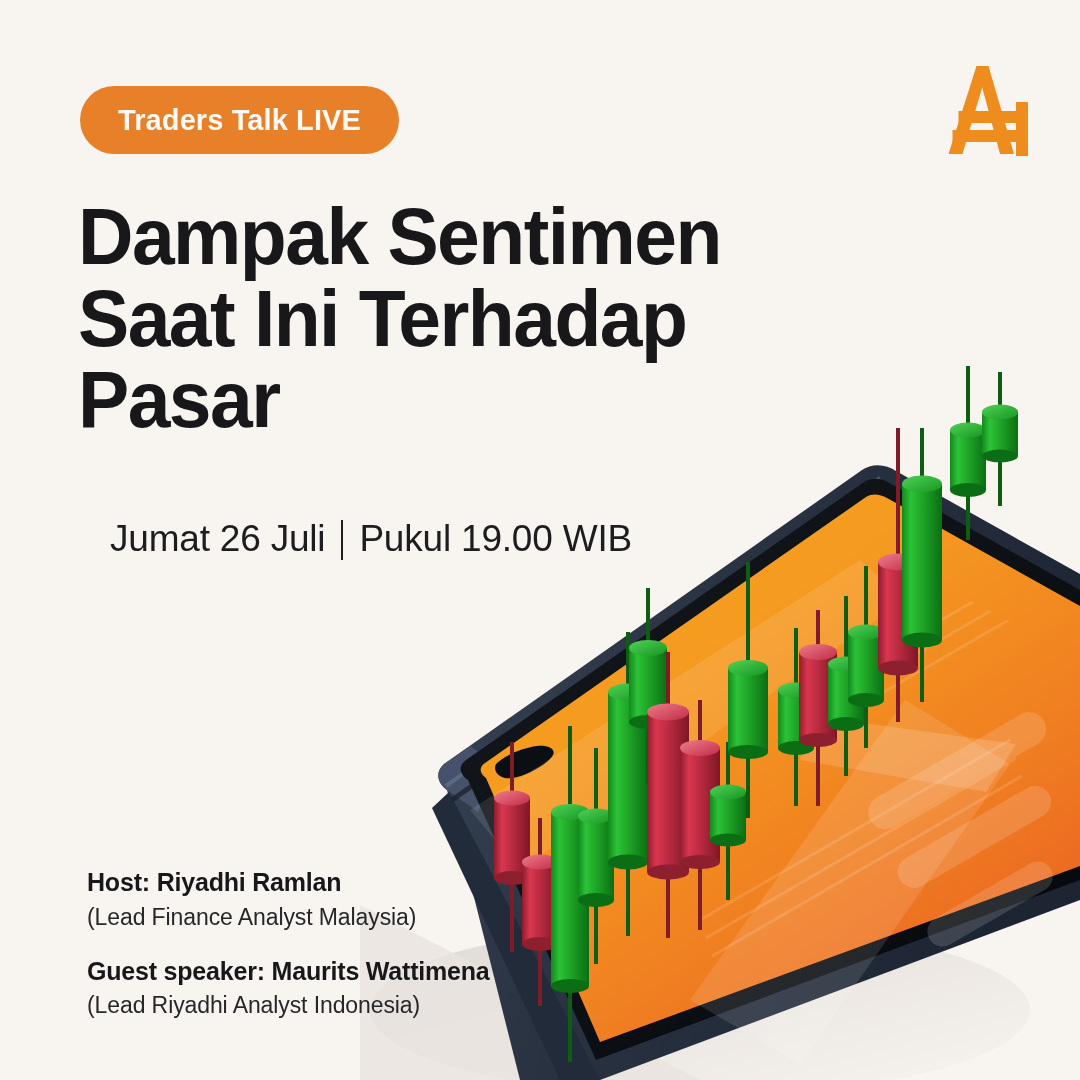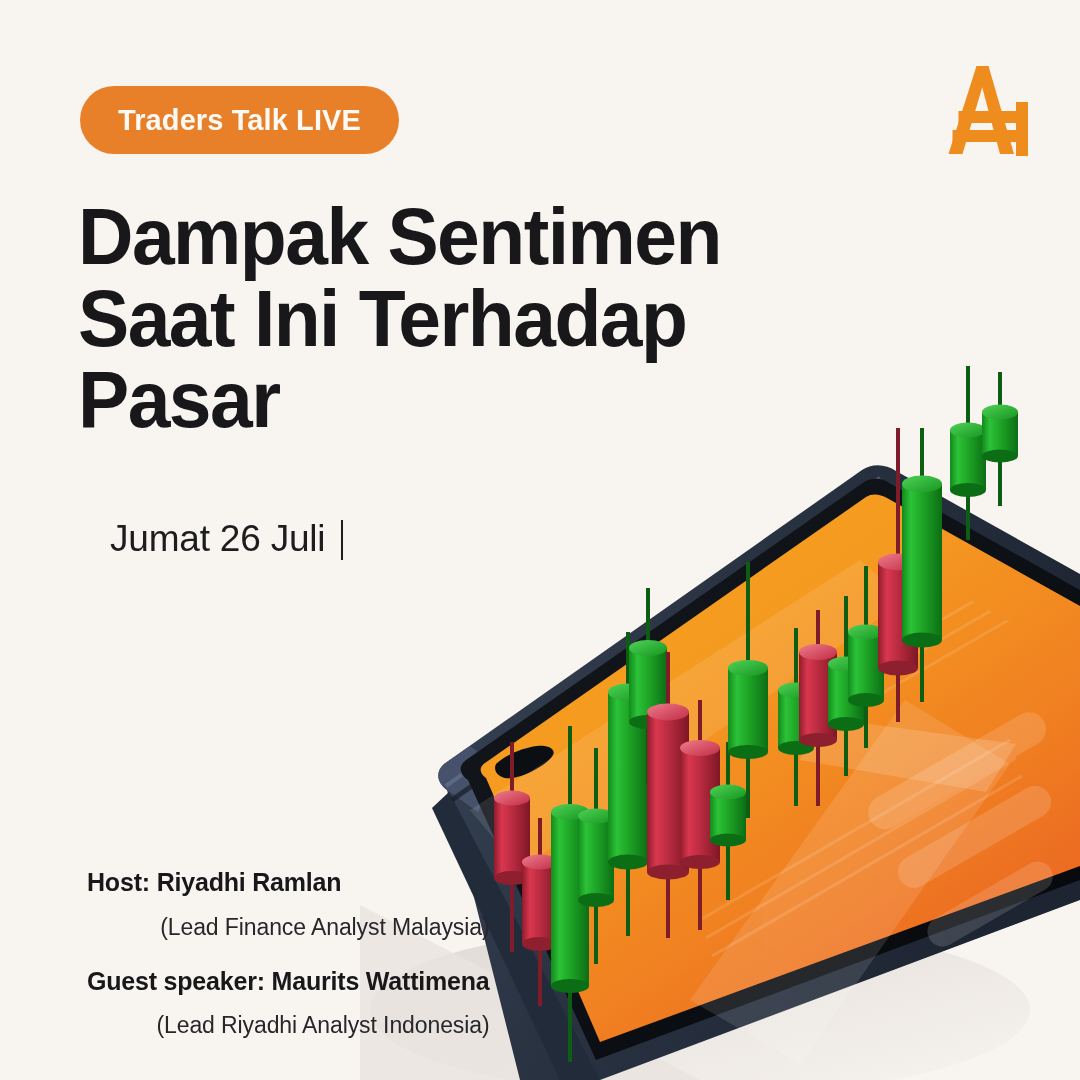--- a/index.html
+++ b/index.html
@@ -93,23 +93,22 @@
     letter-spacing:-0.2px;
     line-height:1.3;
     white-space:nowrap;
   }
   .credit-role {
     color:#27272a;
     font-size:23px;
     font-weight:normal;
     letter-spacing:-0.1px;
     line-height:1.35;
-    margin-top:13px;
+    margin-top:3px;
     white-space:nowrap;
-    text-align:right;
   }
 </style>
 </head>
 <body>
 
 <div class="poster">
 
   <div class="art">
     <svg viewBox="0 0 1080 1080" xmlns="http://www.w3.org/2000/svg">
       <defs>
@@ -392,20 +391,21 @@
 
   <h1 class="headline">
     <span class="hl-line">Dampak Sentimen</span>
     <span class="hl-line">Saat Ini Terhadap</span>
     <span class="hl-line">Pasar</span>
   </h1>
 
   <div class="dateline">
     <span>Jumat 26 Juli</span>
     <span class="sep"></span>
+    <span>Pukul 19.00 WIB</span>
   </div>
 
   <div class="credits">
     <div class="credit-block">
       <div class="credit-name">Host: Riyadhi Ramlan</div>
       <div class="credit-role">(Lead Finance Analyst Malaysia)</div>
     </div>
     <div class="credit-block">
       <div class="credit-name">Guest speaker: Maurits Wattimena</div>
       <div class="credit-role">(Lead Riyadhi Analyst Indonesia)</div>

